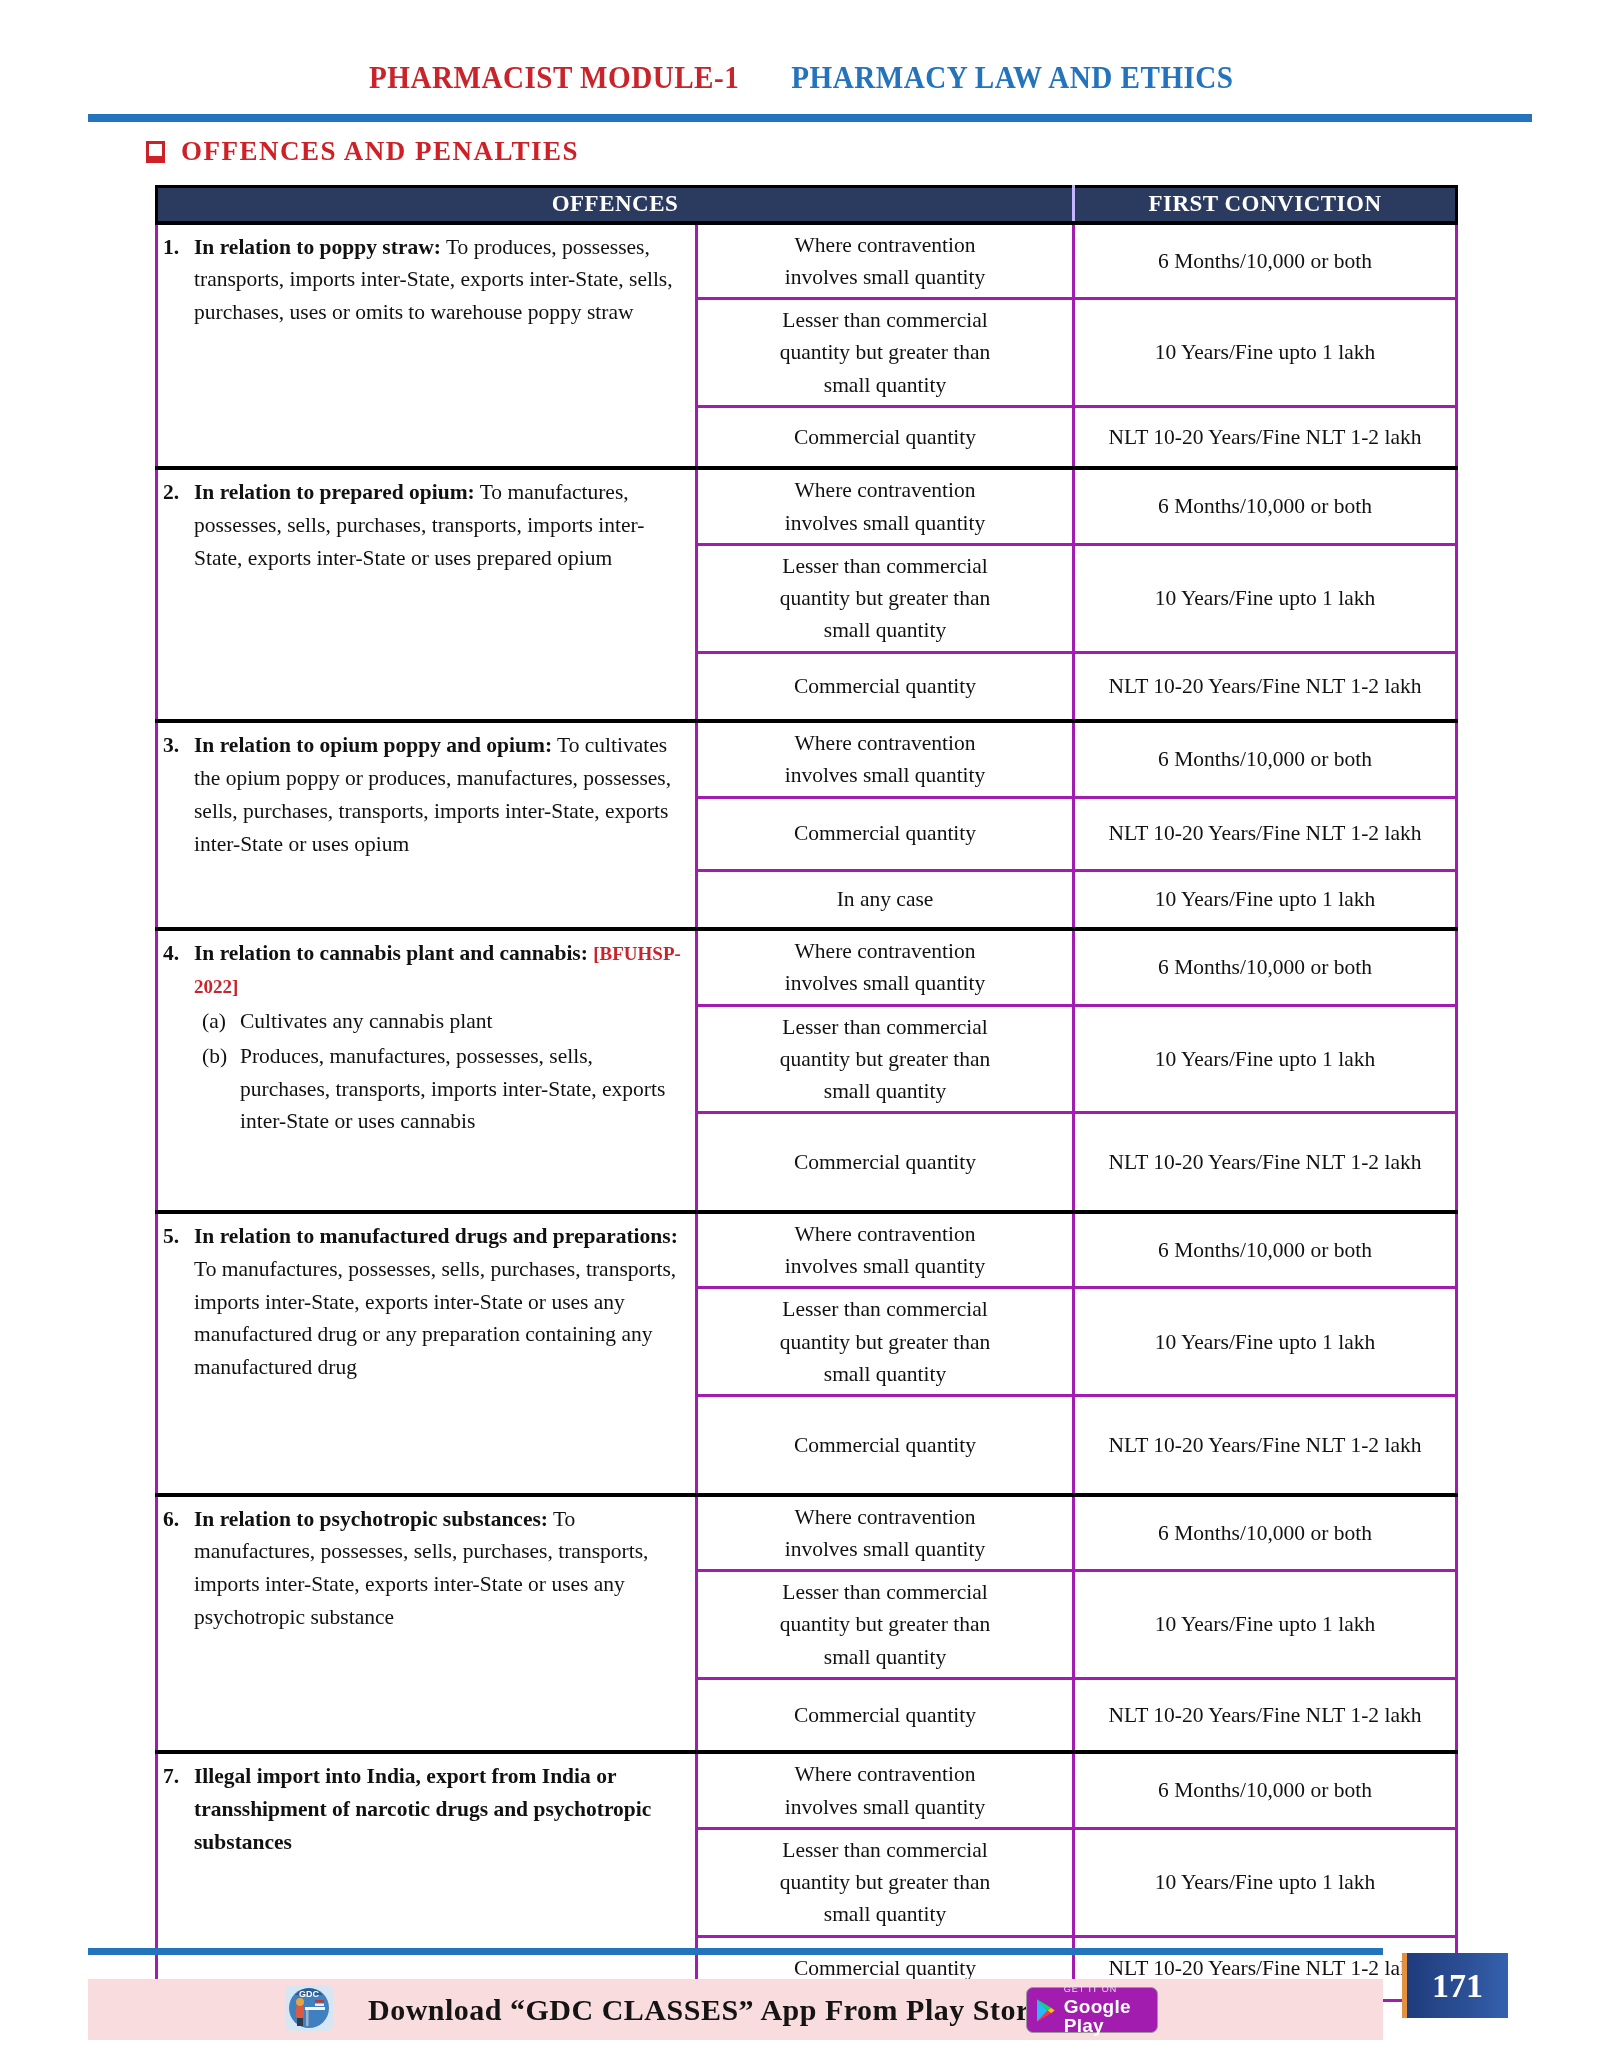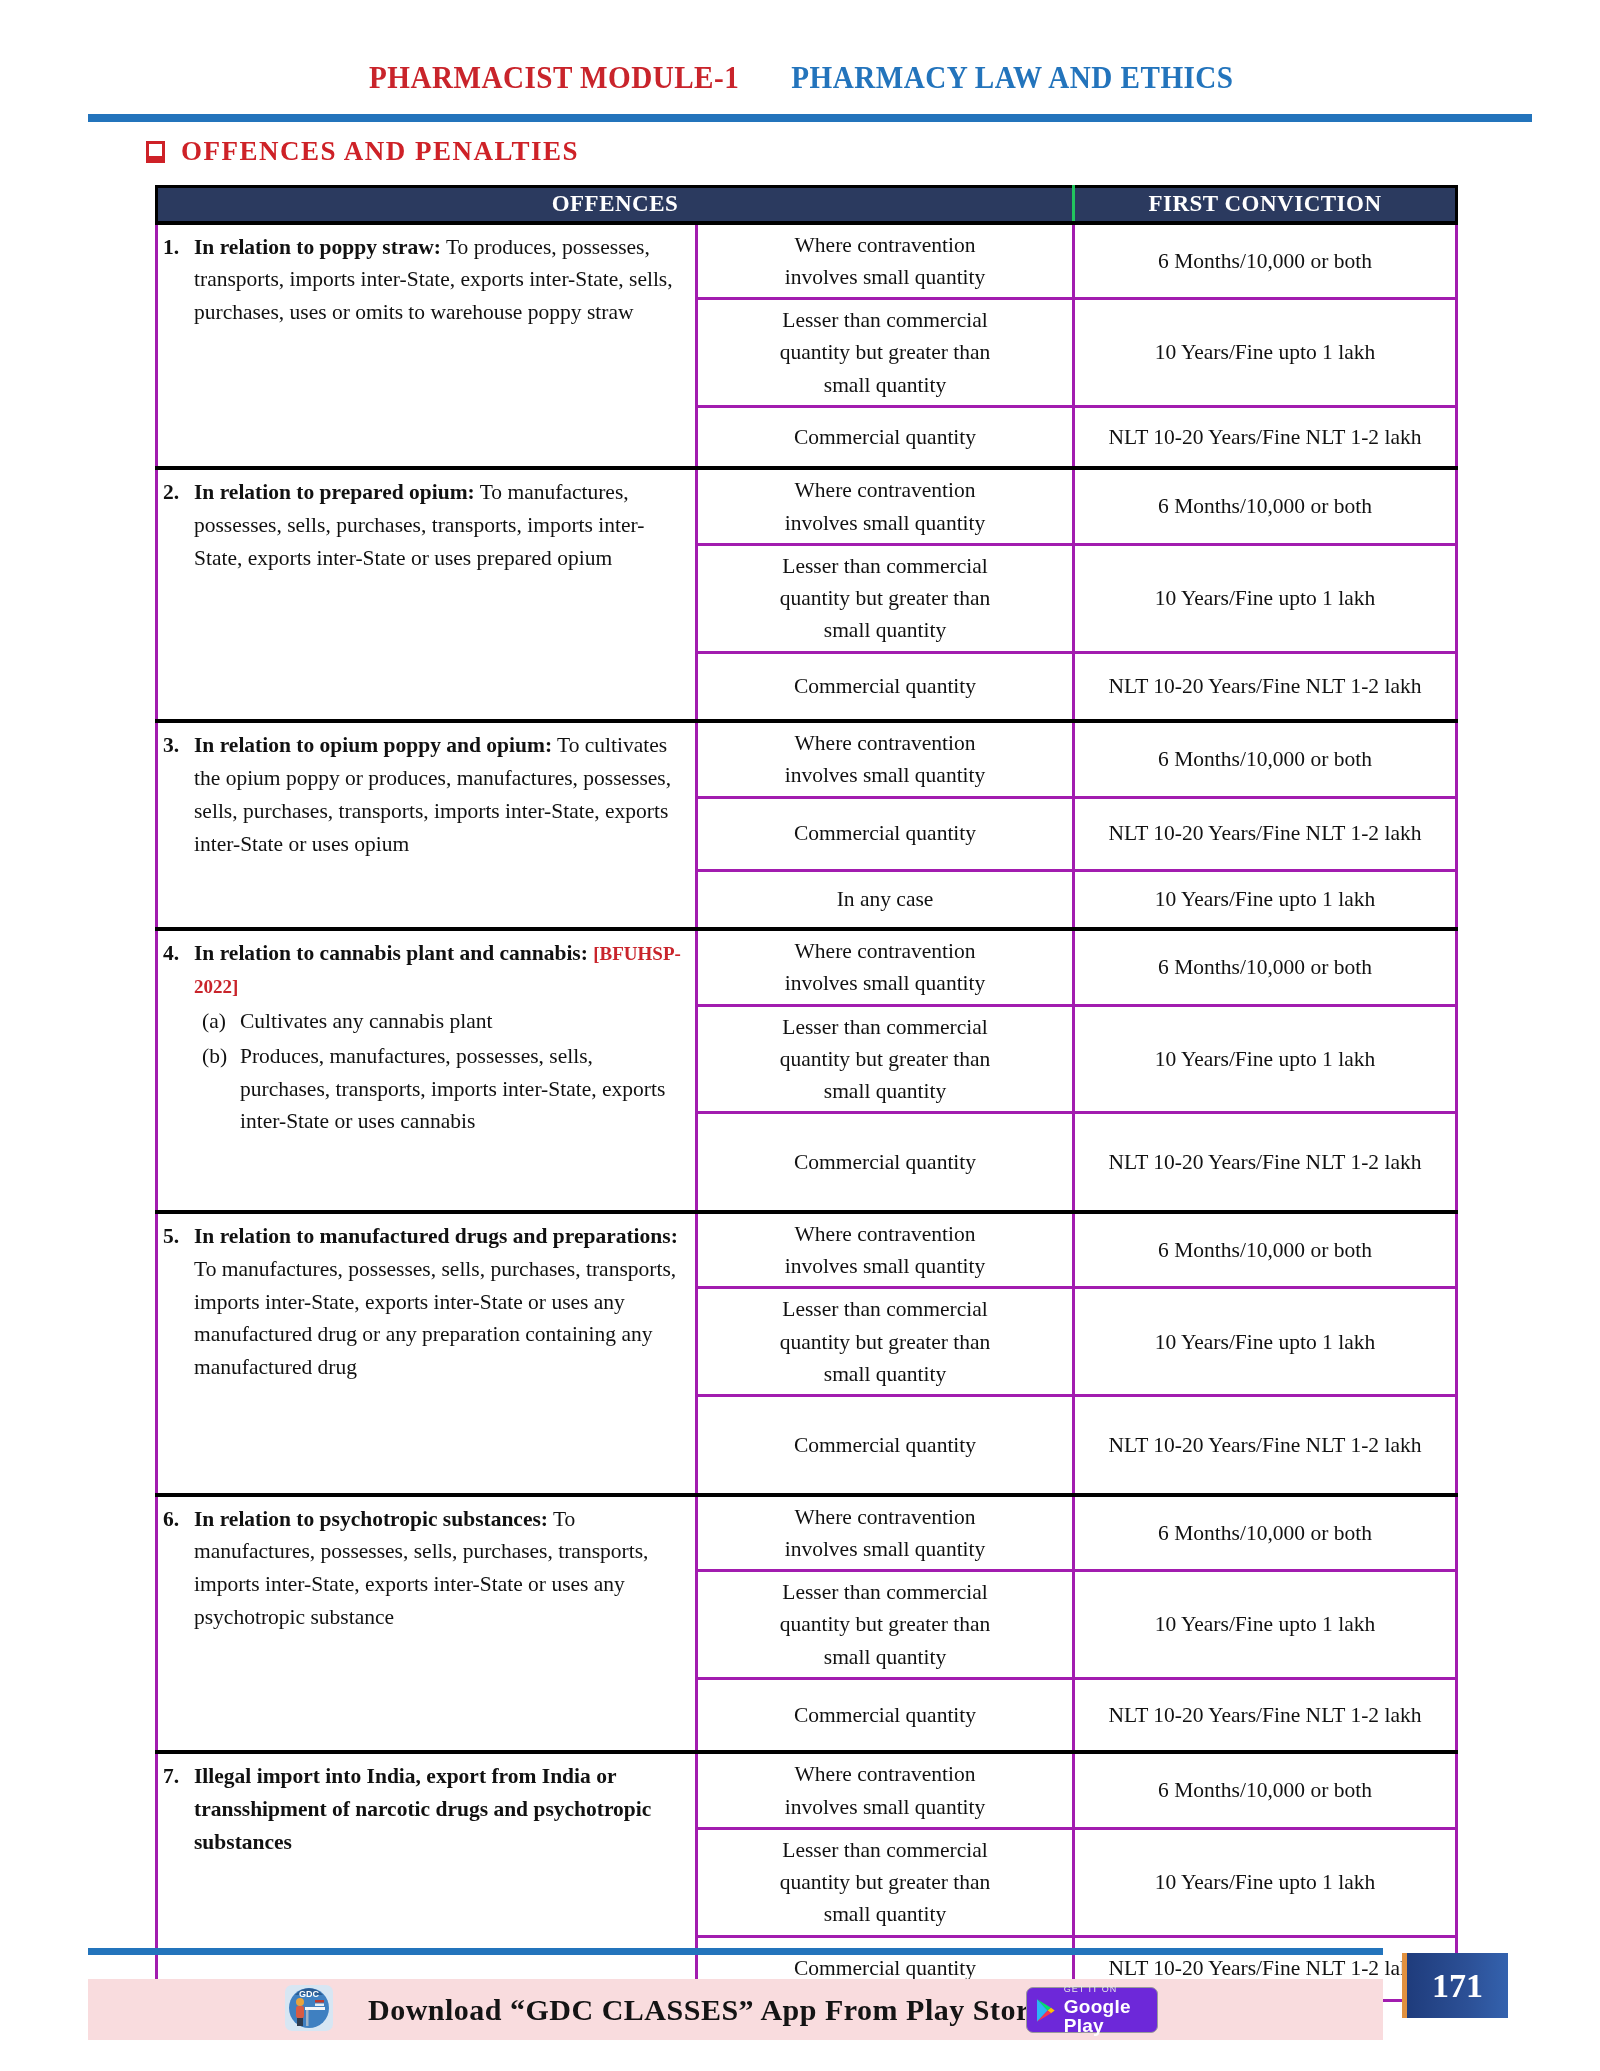--- a/index.html
+++ b/index.html
@@ -34,21 +34,21 @@
     position:absolute; top:185px; left:155px; width:1300px;
     border-collapse:collapse; table-layout:fixed;
   }
   table.offences col.c1 { width:540px; }
   table.offences col.c2 { width:377px; }
   table.offences col.c3 { width:383px; }
   table.offences th {
     background:#2B3A5F; color:#fff; font-size:23px; letter-spacing:.5px;
     height:36px; border:3px solid #000; text-align:center; vertical-align:middle;
   }
-  table.offences th.h-off { border-right:3px solid #22c55e; }
+  table.offences th.h-off { border-right:3px solid #c4b5fd; }
   table.offences td { border:3px solid #a21caf; }
   tr.group-start td { border-top:4px solid #000; }
 
   td.offense {
     vertical-align:top; padding:6px 10px 6px 3px;
     font-size:21.5px; line-height:1.53;
   }
   .oflex { display:flex; }
   .num   { flex:none; width:33px; font-weight:bold; padding-left:2px; }
   .obody { flex:1; }
@@ -72,21 +72,21 @@
     background:#F9DCDE;
     margin-top:24px;
   }
   .gdc-icon { position:absolute; left:197px; top:6px; width:48px; height:46px; }
   .download-text {
     position:absolute; left:280px; top:50%; transform:translateY(-50%);
     font-size:30px; font-weight:bold; color:#141414; letter-spacing:.5px;
   }
   .play-badge {
     position:absolute; left:938px; top:8px; width:132px; height:46px;
-    background:#6d28d9; border:1px solid #9a9a9a; border-radius:7px;
+    background:#a21caf; border:1px solid #9a9a9a; border-radius:7px;
     display:flex; align-items:center; padding:4px 10px; gap:9px;
     cursor:pointer;
   }
   .badge-texts { display:flex; flex-direction:column; justify-content:center; line-height:1; }
   .badge-tagline { color:#e8e8e8; font-family:"Liberation Sans", sans-serif; font-size:9px; letter-spacing:1px; margin-bottom:3px; }
   .badge-store   { color:#ffffff; font-family:"Liberation Sans", sans-serif; font-size:19px; font-weight:bold; letter-spacing:.3px; }
 
   .page-box {
     position:absolute; top:1953px; left:1402px; width:106px; height:65px;
     background:linear-gradient(90deg,#1F3C7C 0%, #2C5096 60%, #3462AE 100%);

